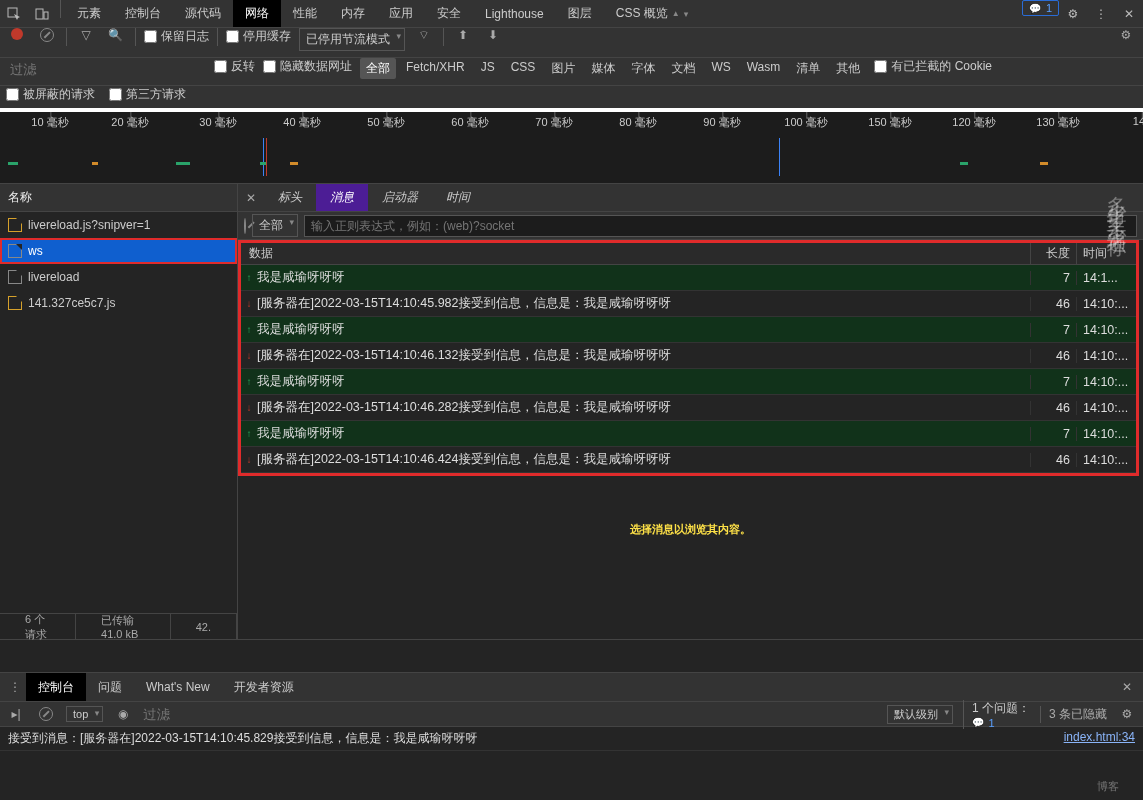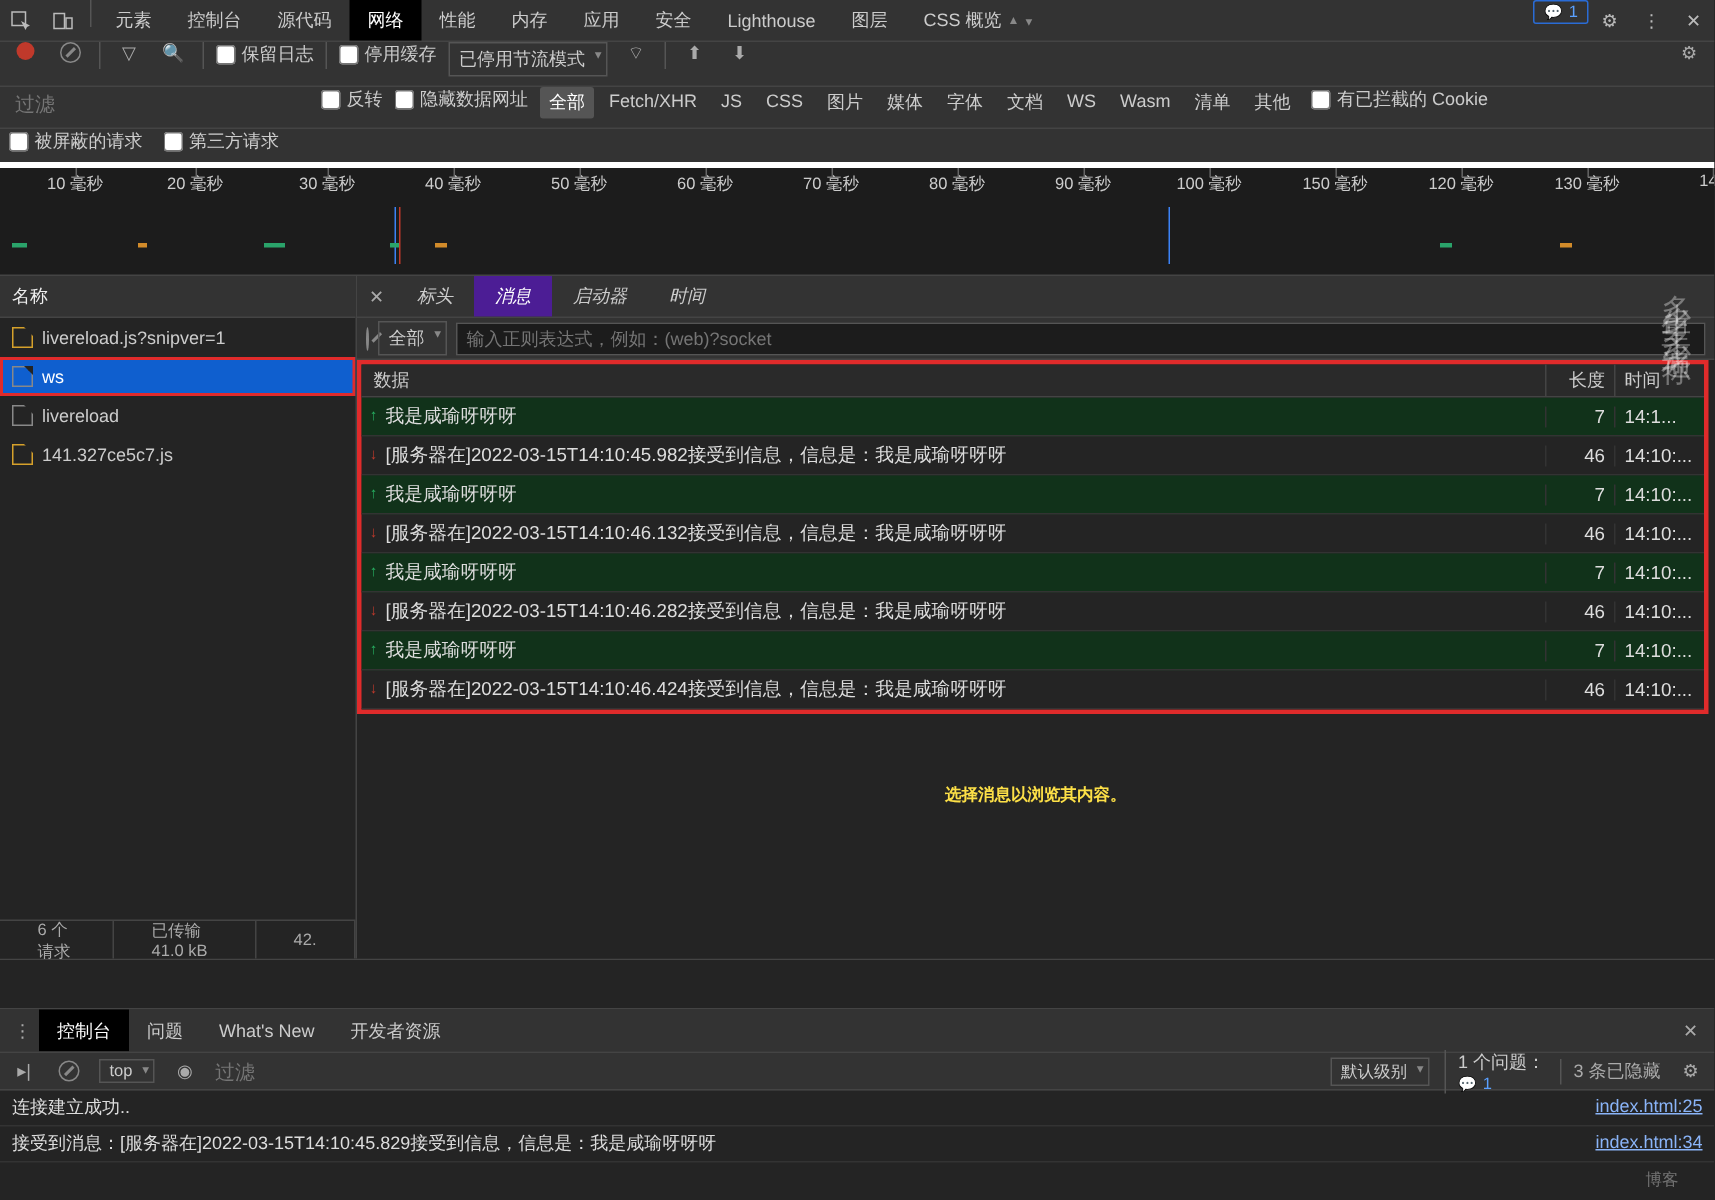--- a/index.html
+++ b/index.html
@@ -404,24 +404,20 @@
     <input placeholder="过滤" style="">
     <div class="pill"><span>默认级别</span></div>
     <div style="color:#ccc;border-left:1px solid #555;padding-left:8px"><span>1 个问题：</span> <span class="issue-badge">
           <span>1</span>
         </span></div>
     <div style="color:#aaa;border-left:1px solid #555;padding-left:8px">3 条已隐藏</div>
     <div class="ic">⚙</div>
   </div>
   <div class="drawer-body" id="logs">
       <div class="log">
-        <span class="lmsg">连接建立成功..</span>
-        <span class="lsrc">index.html:25</span>
-      </div>
-      <div class="log">
         <span class="lmsg">接受到消息：[服务器在]2022-03-15T14:10:45.829接受到信息，信息是：我是咸瑜呀呀呀</span>
         <span class="lsrc">index.html:34</span>
       </div>
     </div>
 </div>
 
 <div class="watermark">多少年里多少遍你</div>
 <div class="watermark2">博客</div>
 
 </body></html>

